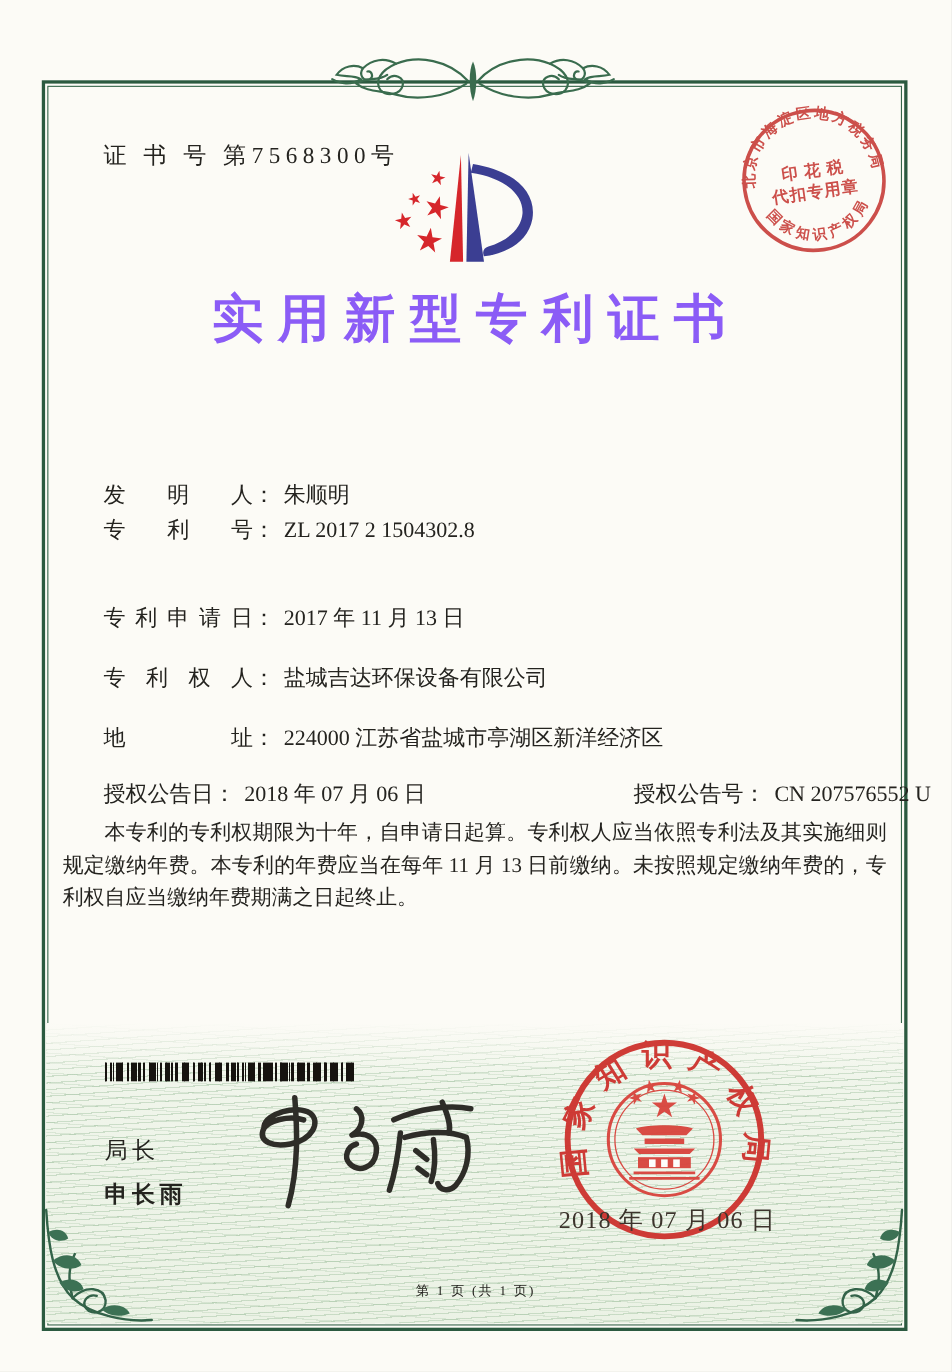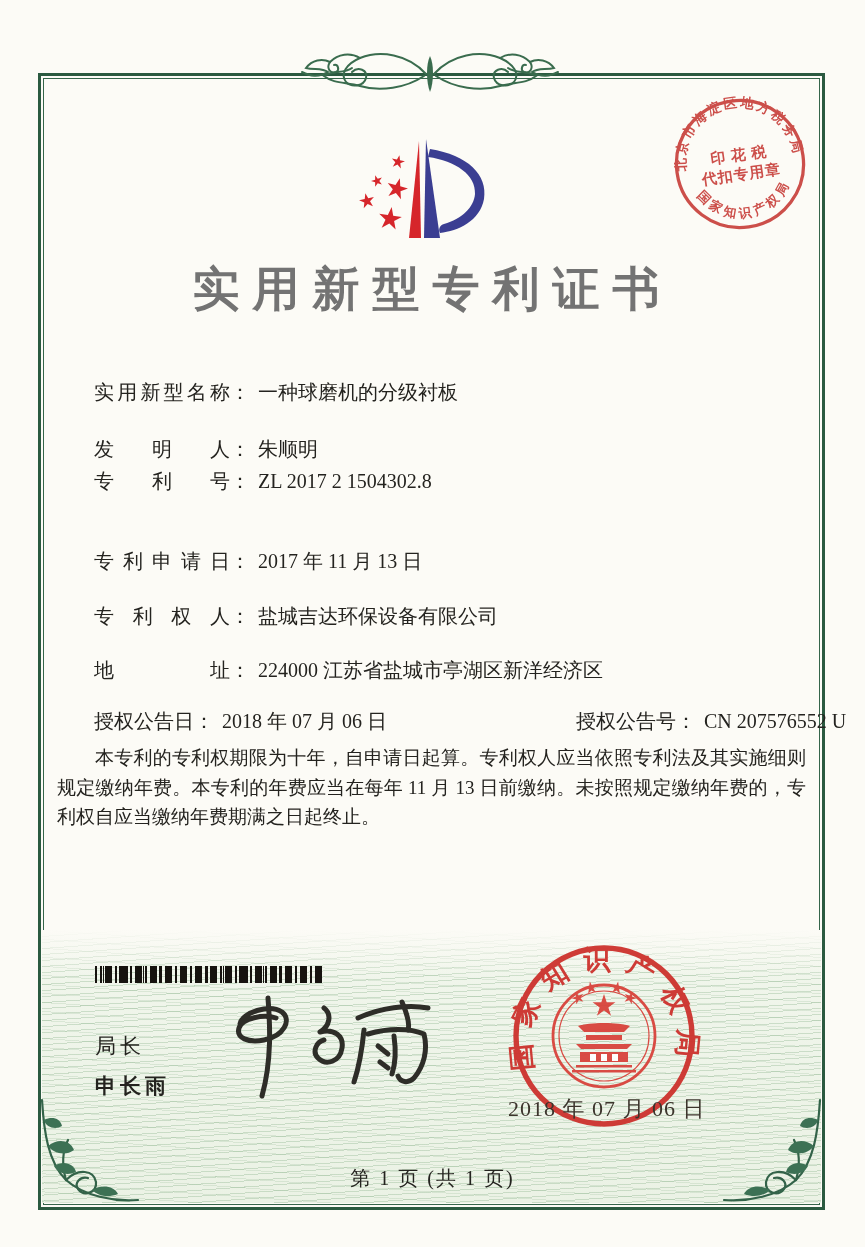--- a/index.html
+++ b/index.html
@@ -17,21 +17,21 @@
   .guilloche::before{content:"";position:absolute;left:0;top:0;right:0;height:48px;
      background:linear-gradient(#fcfbf6,rgba(252,251,246,0));}
   
   .cert-no{position:absolute;left:94px;top:127px;font-size:21px;letter-spacing:5px;white-space:nowrap;}
   .tax-stamp{position:absolute;left:658px;top:82px;transform:rotate(-8deg);opacity:.92;}
   .tax-arc{font-size:13px;font-weight:bold;letter-spacing:2.5px;fill:#c8413c;}
   .tax-arc-b{font-size:12.5px;font-weight:bold;letter-spacing:3.5px;fill:#c8413c;}
   .tax-center{font-size:14.5px;font-weight:bold;fill:#c8413c;letter-spacing:1px;}
   .logo{position:absolute;left:348px;top:137px;}
   .title{position:absolute;left:0;right:0;top:258px;text-align:center;
-         font-size:47px;font-weight:600;letter-spacing:13px;color:#737373;white-space:nowrap;}
+         font-size:47px;font-weight:600;letter-spacing:13px;color:#8b5cf6;white-space:nowrap;}
   
   .field-row{position:absolute;left:94px;font-size:20px;white-space:nowrap;}
   .flabel{display:inline-block;width:136px;text-align:justify;text-align-last:justify;}
   .fvalue{margin-left:8px;}
   .grant-right{position:absolute;left:482px;top:0;}
   
   .body-text{position:absolute;left:57px;top:743px;width:749px;font-size:19px;
              line-height:29.5px;text-align:justify;}
   .body-text p{margin:0;text-indent:2em;}
   
@@ -40,21 +40,21 @@
        repeating-linear-gradient(90deg,#16130f 0,#16130f 2px,transparent 2px,transparent 5px),
        repeating-linear-gradient(90deg,#16130f 0,#16130f 1px,transparent 1px,transparent 8px),
        repeating-linear-gradient(90deg,transparent 0,transparent 12px,#16130f 12px,#16130f 15px);}
   .director-title{position:absolute;left:95px;top:1032px;font-size:21px;letter-spacing:4px;}
   .director-name{position:absolute;left:95px;top:1072px;font-size:21px;letter-spacing:4px;font-weight:bold;}
   .signature{position:absolute;left:212px;top:990px;}
   .cnipa-seal{position:absolute;left:494px;top:926px;opacity:.95;}
   .seal-arc{font-size:27px;font-weight:bold;letter-spacing:14px;fill:#cd322d;}
   .seal-date{position:absolute;left:508px;top:1094px;font-size:22px;letter-spacing:1px;
              color:#3c342c;white-space:nowrap;}
-  .footer{position:absolute;left:0;right:0;top:1165px;text-align:center;font-size:20px;letter-spacing:2px;}
+  .footer{position:absolute;left:0;right:0;top:1165px;text-align:center;font-size:12px;letter-spacing:2px;}
   
   .top-ornament{position:absolute;left:292px;top:44px;}
   .corner-bl{position:absolute;left:32px;top:1096px;}
   .corner-br{position:absolute;left:718px;top:1096px;transform:scaleX(-1);}
 </style>
 </head>
 <body>
 
 <div class="page">
 
@@ -98,20 +98,21 @@
       <path d="M10,4 C12,36 16,66 34,84 C52,100 82,106 106,104"></path>
       <path d="M34,84 C46,72 62,74 64,86 C65,97 52,101 46,93 C42,87 48,80 56,82"></path>
       <path d="M34,84 C30,70 30,56 36,44"></path>
       <path d="M16,50 C26,42 38,44 42,54 C34,60 22,58 16,50 Z" fill="#3c7154" stroke="none"></path>
       <path d="M22,70 C32,64 42,68 44,76 C36,80 26,78 22,70 Z" fill="#3c7154" stroke="none"></path>
       <path d="M60,94 C70,88 82,90 86,98 C76,102 66,100 60,94 Z" fill="#3c7154" stroke="none"></path>
       <path d="M12,24 C20,20 28,22 30,30 C24,34 14,32 12,24 Z" fill="#3c7154" stroke="none"></path>
     </g>
   </svg>
 
+  <div class="cert-no">证 书 号 第7568300号</div>
 
   <svg class="tax-stamp" width="164" height="164" viewBox="0 0 160 160">
     <circle cx="80" cy="80" r="62" fill="none" stroke="#c8413c" stroke-width="3.2"></circle>
     <defs>
       <path id="taxTop" d="M30,95 A53,53 0 1 1 130,95"></path>
       <path id="taxBot" d="M32,100 A52,52 0 0 0 128,100"></path>
     </defs>
     <text class="tax-arc"><textPath href="#taxTop" startOffset="50%" text-anchor="middle">北京市海淀区地方税务局</textPath></text>
     <text class="tax-arc-b"><textPath href="#taxBot" startOffset="50%" text-anchor="middle">国家知识产权局</textPath></text>
     <text class="tax-center" x="80" y="76" text-anchor="middle">印 花 税</text>
@@ -128,23 +129,20 @@
       <path d="M71,4 L73,101 L61,101 Z"></path>
     </g>
     <g fill="#3b3e92">
       <path d="M78,2 L92,101 L76,101 Z"></path>
       <path d="M82,12 C120,18 140,38 136,62 C132,84 110,94 92,96 C90,92 92,88 96,87 C114,82 126,70 127,57 C128,38 108,24 80,20 Z"></path>
     </g>
   </svg>
 
   <div class="title">实用新型专利证书</div>
 
-  <div class="field-row" style="top:379px">
-    <span class="flabel">实用新型名称</span><span>：</span><span class="fvalue">一种球磨机的分级衬板</span>
-  </div>
   <div class="field-row" style="top:436px">
     <span class="flabel">发明人</span><span>：</span><span class="fvalue">朱顺明</span>
   </div>
   <div class="field-row" style="top:468px">
     <span class="flabel">专利号</span><span>：</span><span class="fvalue">ZL 2017 2 1504302.8</span>
   </div>
   <div class="field-row" style="top:548px">
     <span class="flabel">专利申请日</span><span>：</span><span class="fvalue">2017 年 11 月 13 日</span>
   </div>
   <div class="field-row" style="top:603px">

